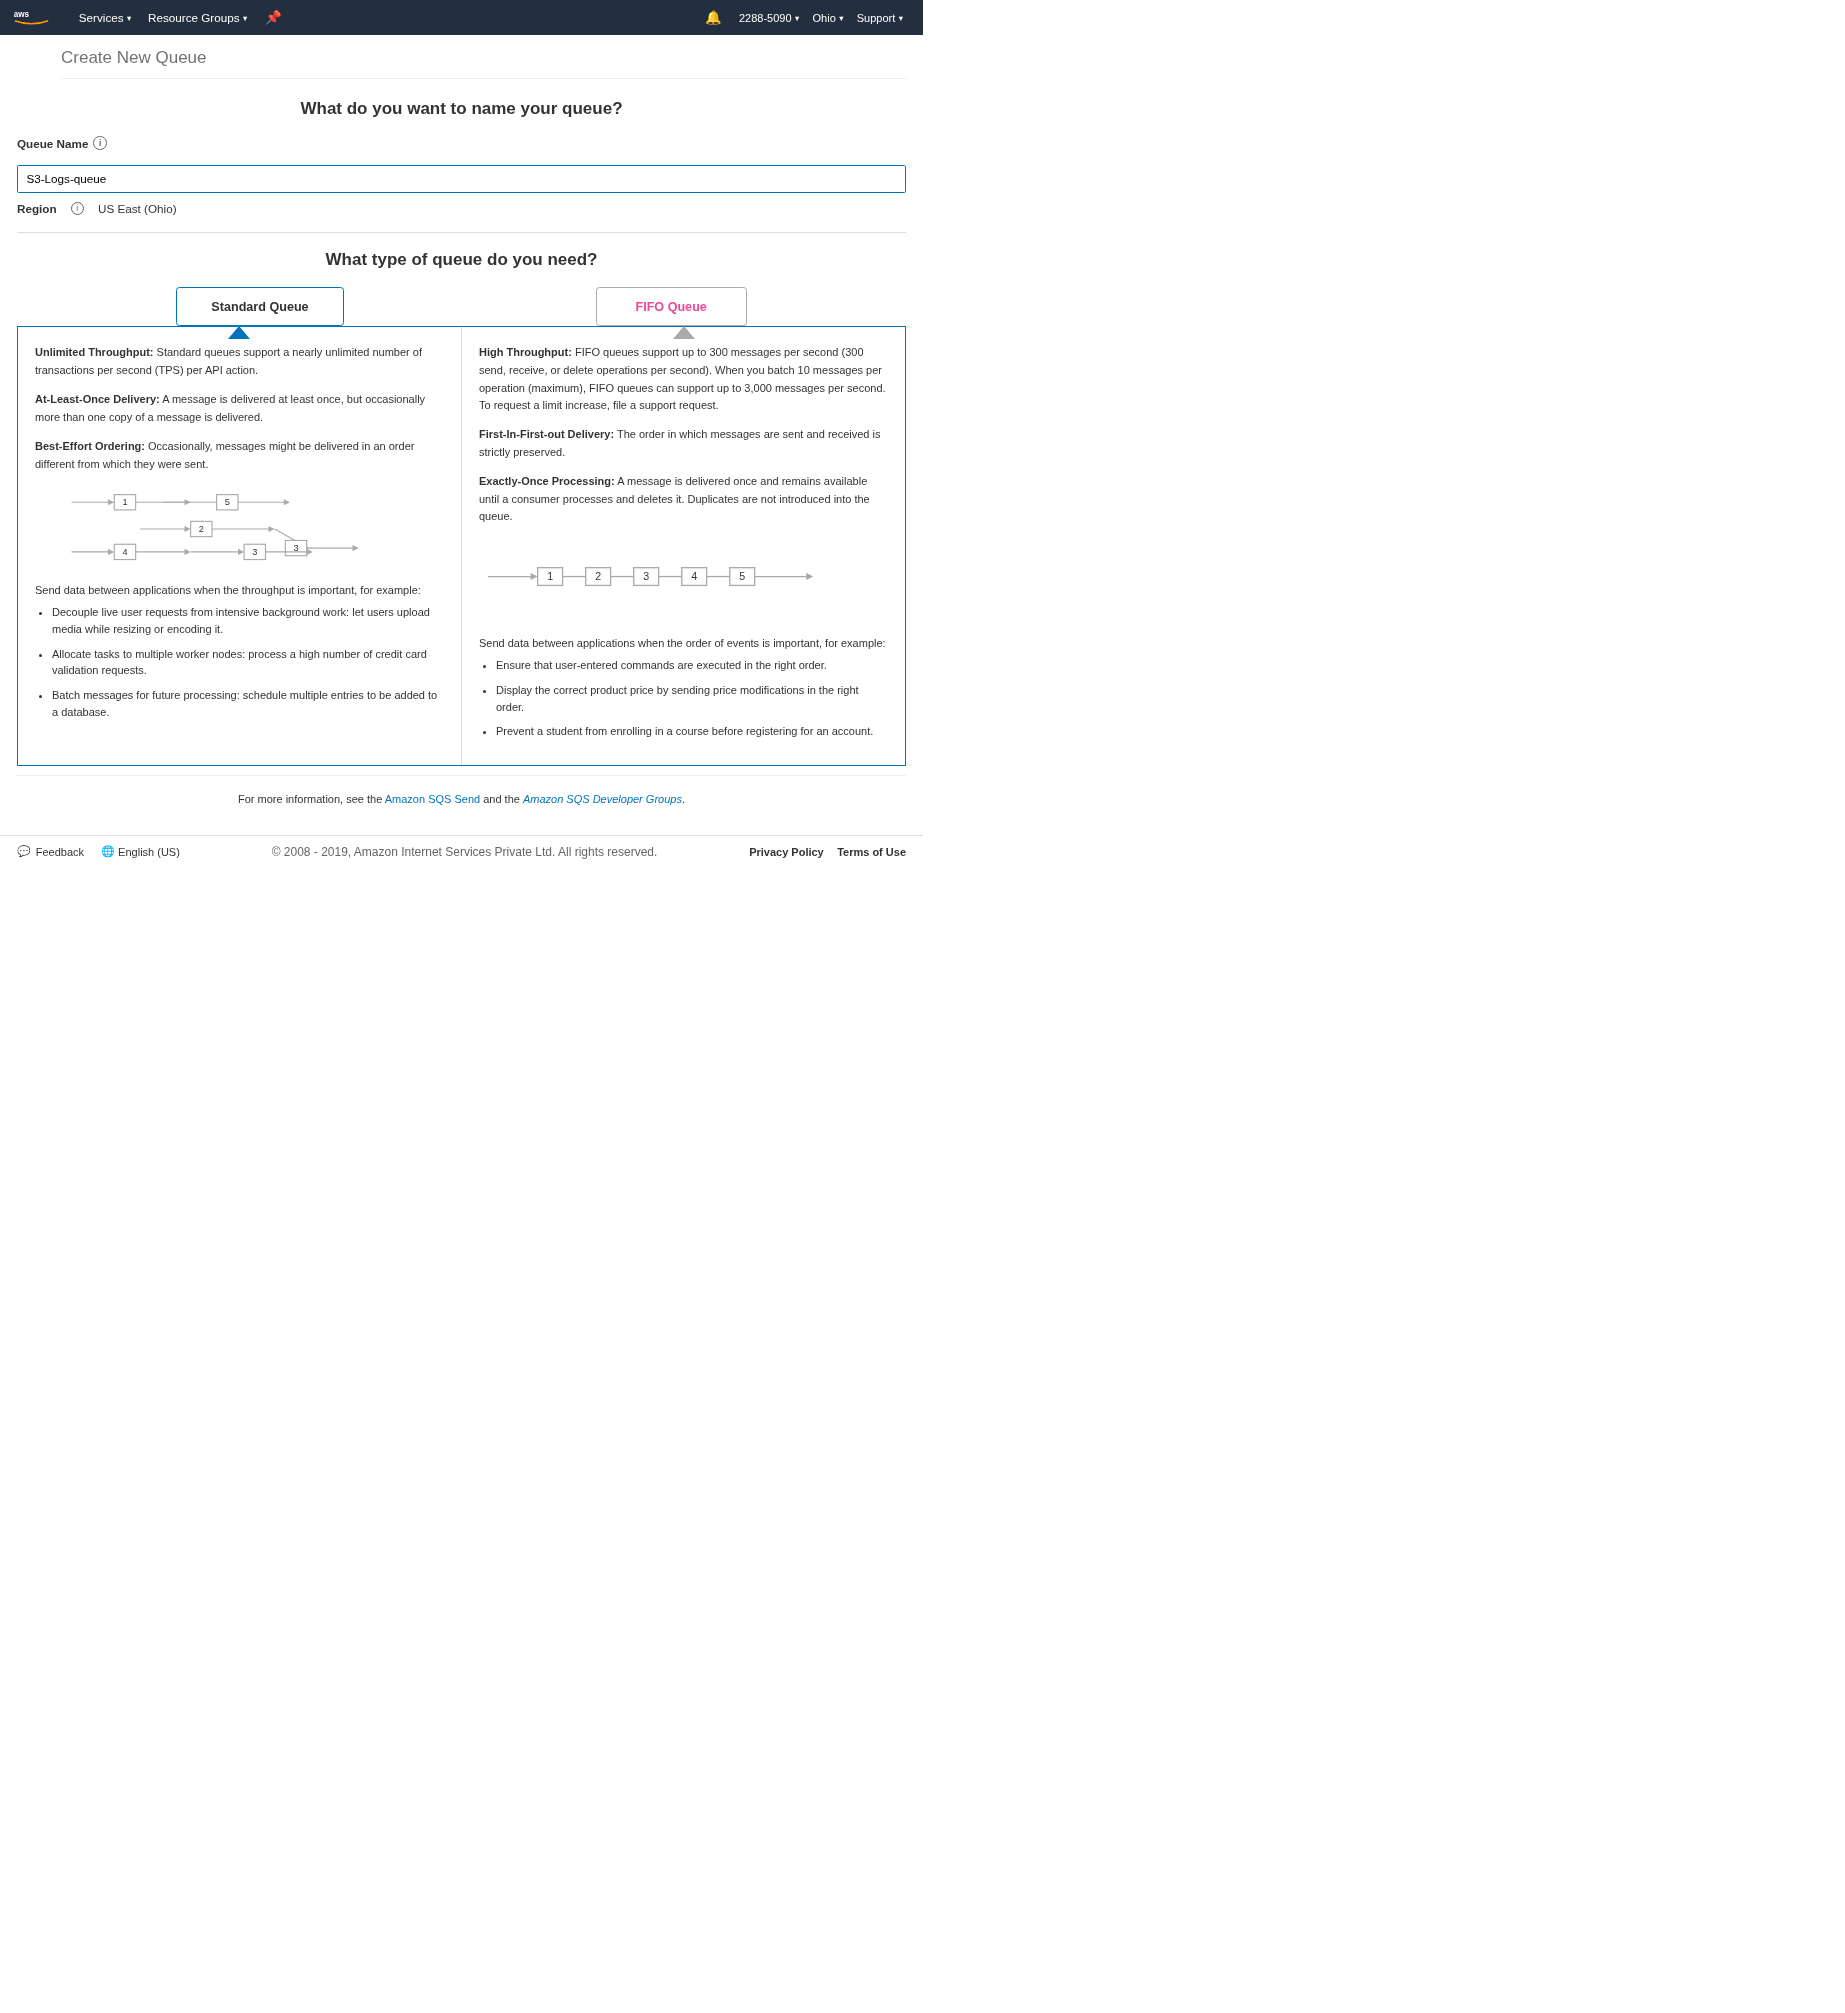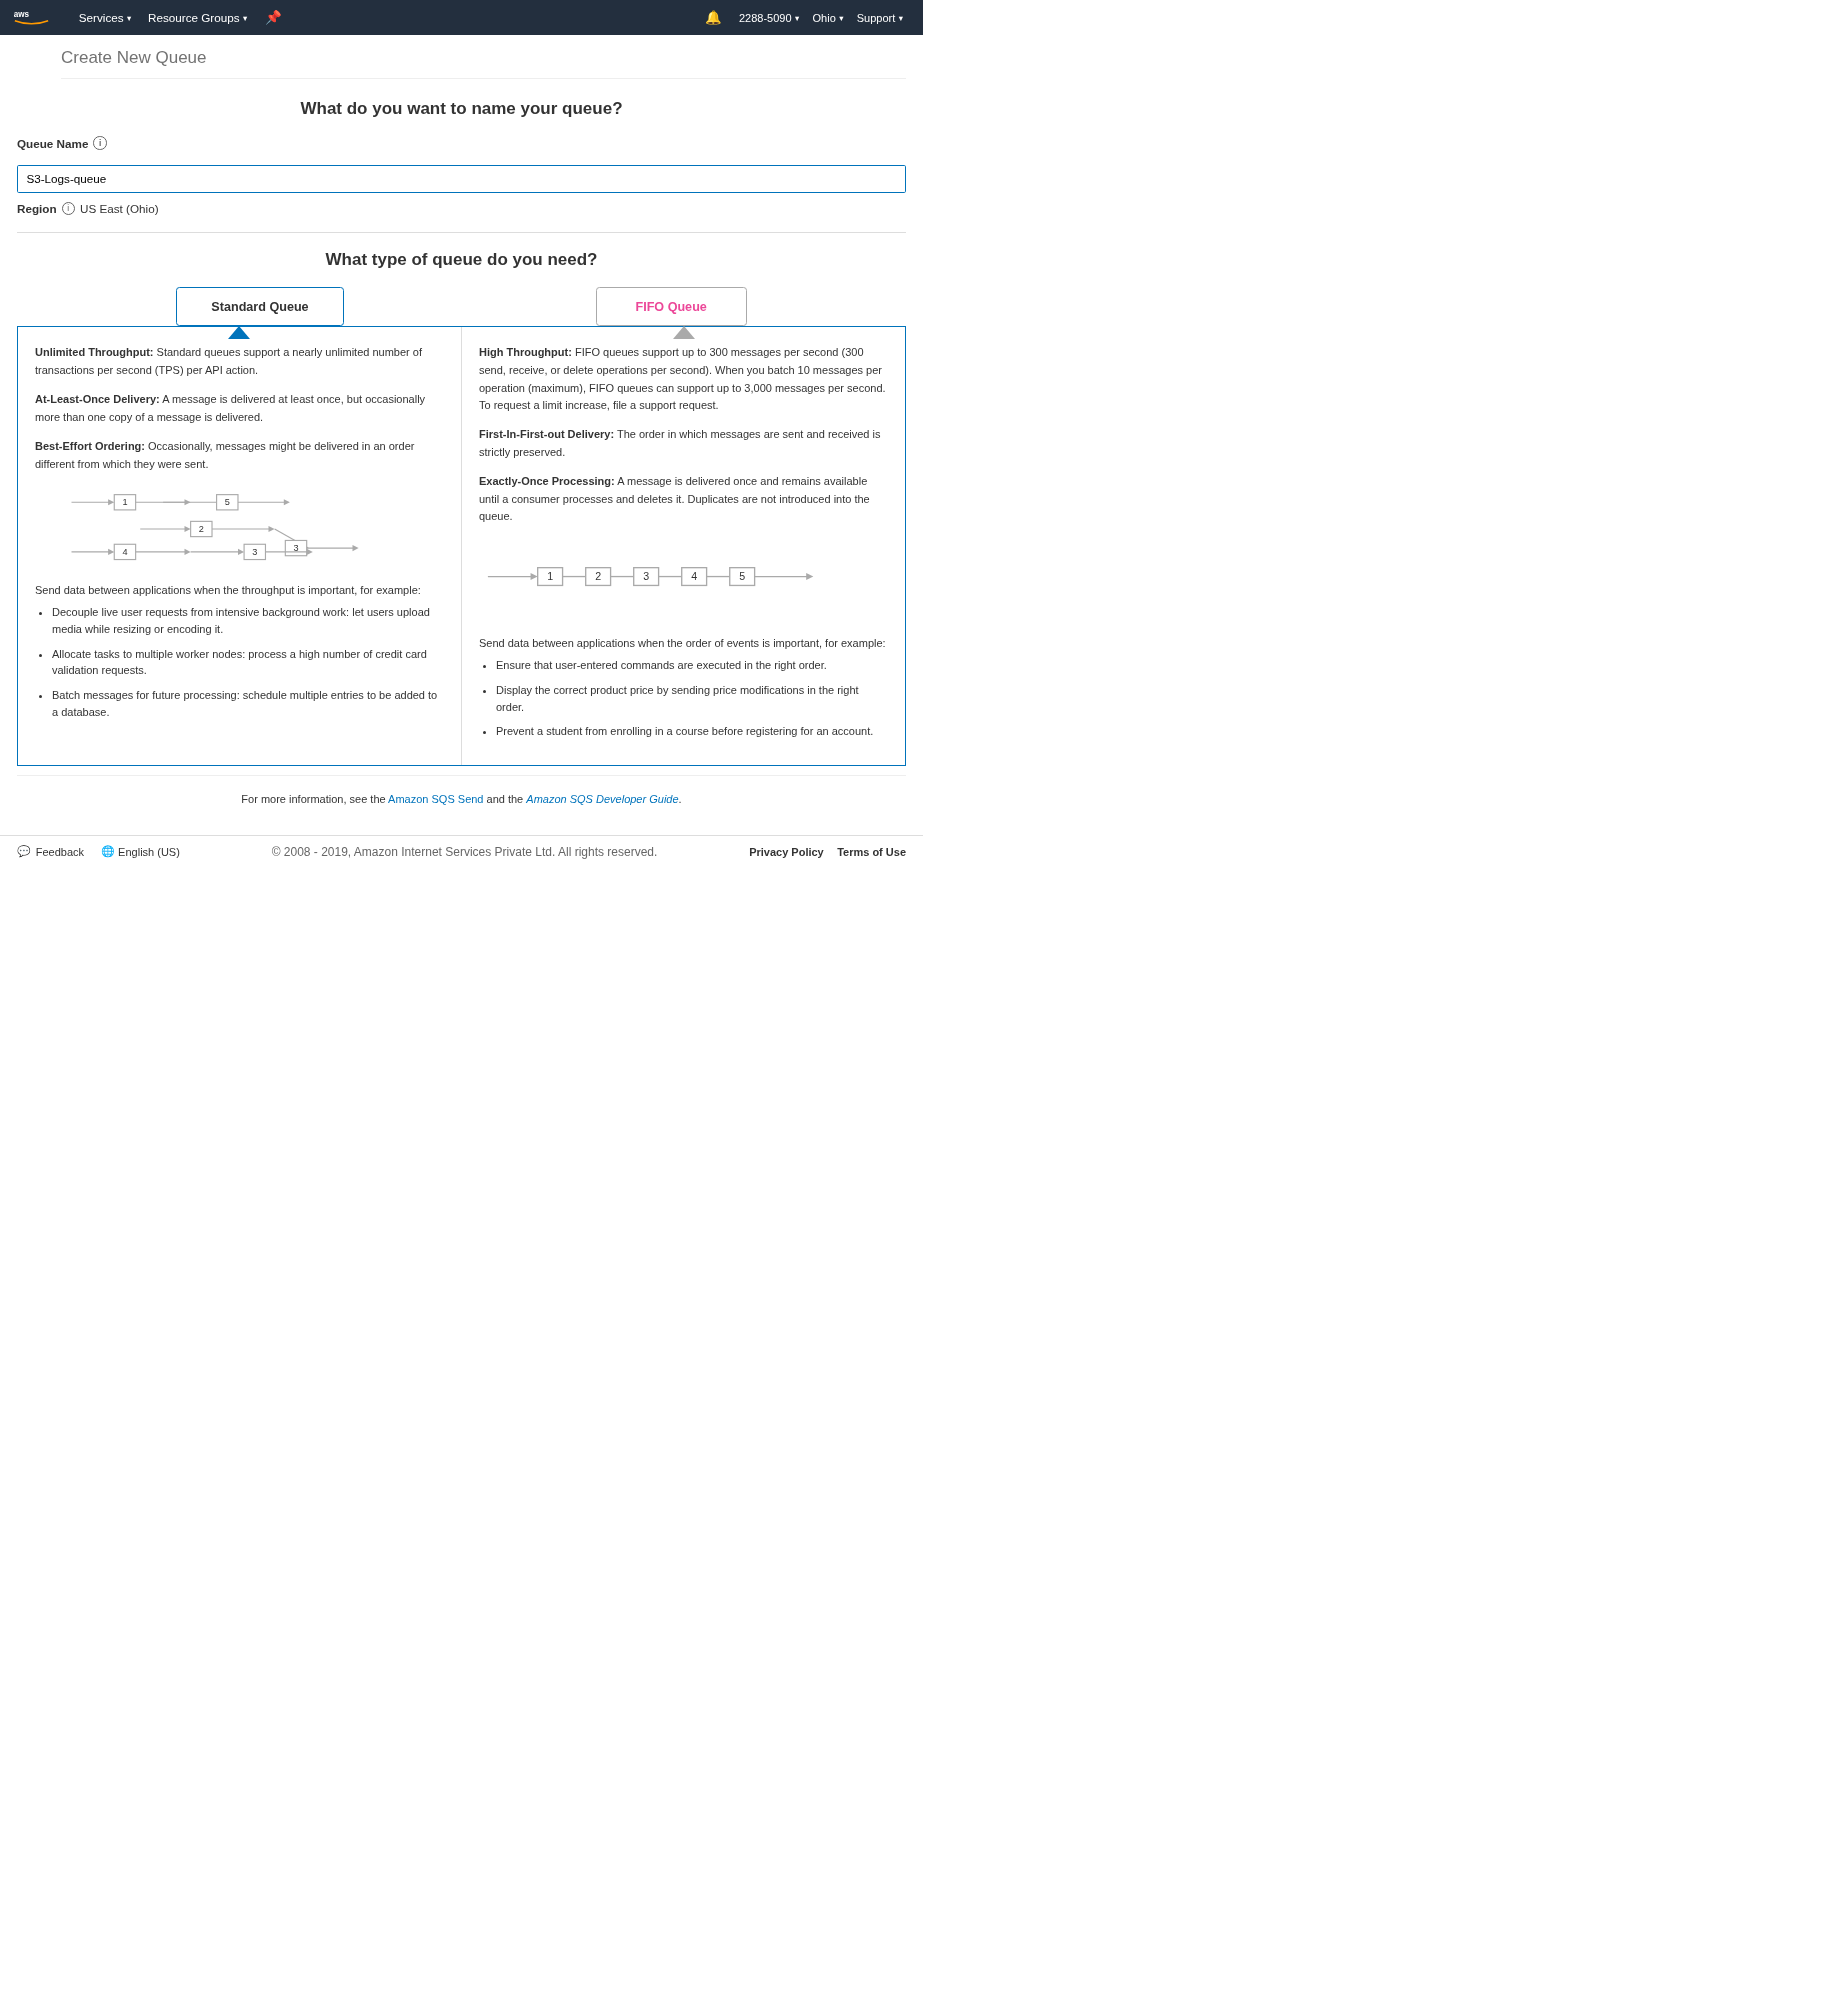--- a/index.html
+++ b/index.html
@@ -19,21 +19,21 @@
     .page { padding: 13.4px 17px; }
     .page-title { font-size: 17px; font-weight: 400; color: #737373; border-bottom: 0.8px solid #eee; padding-bottom: 10px; margin-bottom: 20px; margin-left: 44px; }
 
     
     .section-header { text-align: center; font-size: 17px; font-weight: 700; margin-bottom: 17px; }
 
     
     .field-label { font-weight: 700; font-size: 11.7px; margin-bottom: 15px; display: flex; align-items: center; gap: 5px; }
     .info-icon { display: inline-flex; align-items: center; justify-content: center; width: 13.4px; height: 13.4px; border-radius: 50%; border: 0.8px solid #666; font-size: 8.4px; color: #666; cursor: pointer; }
     .queue-name-input { width: 100%; border: 1.7px solid #0073bb; padding: 6.7px 8.4px; font-size: 11.7px; outline: none; border-radius: 1.7px; }
-    .region-row { display: flex; align-items: center; gap: 5px; margin-top: 8.4px; font-size: 11.7px; }
+    .region-row { display: flex; align-items: center; gap: 14px; margin-top: 8.4px; font-size: 11.7px; }
     .region-label { font-weight: 700; }
     .divider { border: none; border-top: 0.8px solid #ddd; margin: 17px 0; }
 
     
     .queue-type-section { margin-bottom: 0; }
     .queue-buttons { display: flex; justify-content: center; gap: 252px; margin-bottom: 0; }
     .queue-btn { padding: 11.7px 34px; font-size: 12.6px; font-weight: 700; cursor: pointer; border-radius: 3.4px; min-width: 151px; text-align: center; }
     .queue-btn-standard { border: 1.7px solid #0073bb; color: #333; background: #fff; }
     .queue-btn-fifo { border: 1.7px solid #aaa; color: #ec4899; background: #fff; }
 
@@ -247,21 +247,21 @@
           <li>Ensure that user-entered commands are executed in the right order.</li>
           <li>Display the correct product price by sending price modifications in the right order.</li>
           <li>Prevent a student from enrolling in a course before registering for an account.</li>
         </ul>
       </div>
     </div>
   </div>
 
   
   <div class="footer-info">
-    <span>For more information, see the </span><a href="#">Amazon SQS Send</a><span> and the </span><a href="#" style="font-style:italic;">Amazon SQS Developer Guide</a><span>.</span>
+    <span>For more information, see the </span><a href="#">Amazon SQS Send</a><span> and the </span><a href="#" style="font-style:italic;">Amazon SQS Developer Groups</a><span>.</span>
   </div>
 </div>
 
 <div class="bottom-bar">
   <div class="bottom-bar-feedback">
     <span>💬</span>
     <span>Feedback</span>
   </div>
   <div class="bottom-bar-lang">
     <span>🌐</span>

